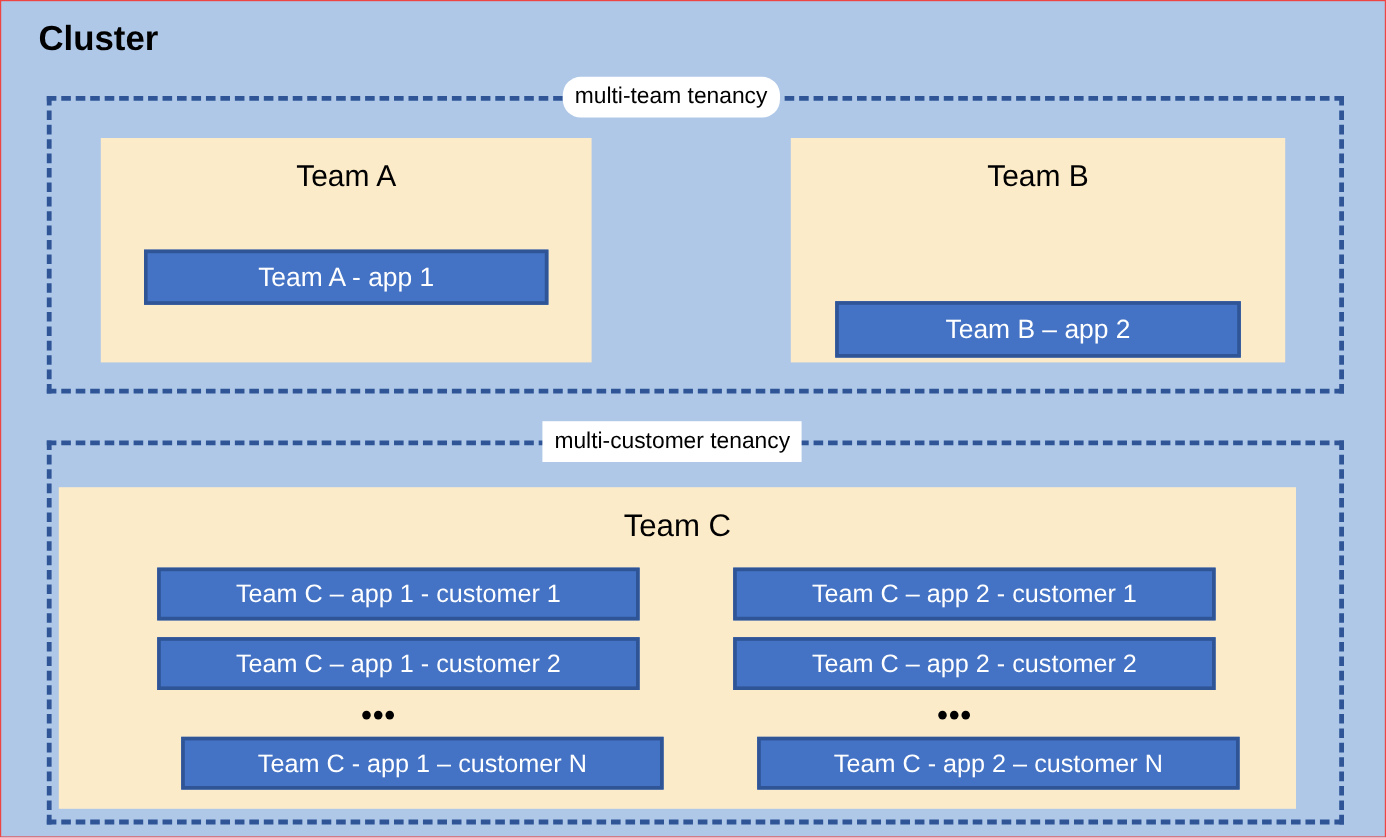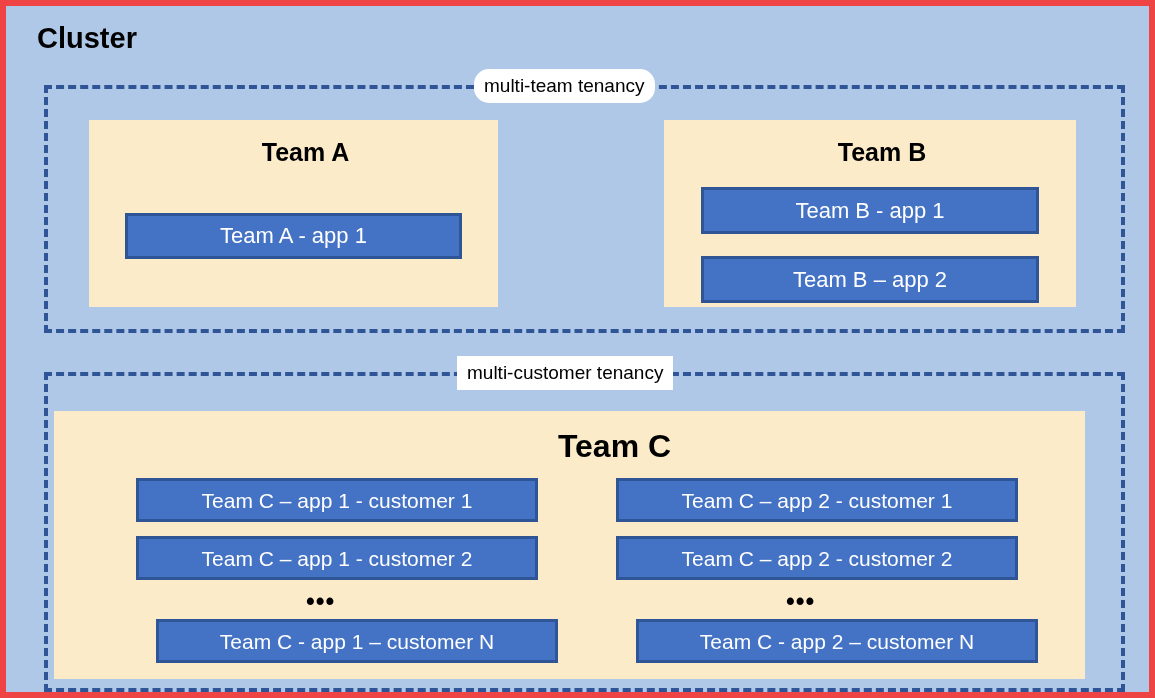--- a/index.html
+++ b/index.html
@@ -9,21 +9,21 @@
   }
   body {
     font-family: "Liberation Sans", sans-serif;
   }
   #canvas {
     position: relative;
     width: 1155px;
     height: 698px;
     background: #AFC8E8;
     box-sizing: border-box;
-    border: 6px solid #ef4444;
+    border: 1px solid #ef4444;
     overflow: hidden;
   }
   .cluster-title {
     position: absolute;
     left: 31px;
     top: 18px;
     font-size: 29px;
     font-weight: bold;
     color: #000000;
     letter-spacing: 0px;
@@ -92,29 +92,28 @@
     top: 405px;
     width: 1031px;
     height: 268px;
   }
   .team-title {
     position: absolute;
     left: 0;
     width: 100%;
     text-align: center;
     font-size: 25px;
-    font-weight: bold;
-    color: #000000;
-    line-height: 1;
-    white-space: nowrap;
-    padding-left: 12px;
+    font-weight: normal;
+    color: #000000;
+    line-height: 1;
+    white-space: nowrap;
   }
   #team-a-title { top: 20px; }
   #team-b-title { top: 20px; }
-  #team-c-title { top: 19px; font-size: 32px; margin-left: 33px; }
+  #team-c-title { top: 19px; font-size: 26px; }
   
   .app-box {
     position: absolute;
     background: #4472C4;
     border: 3px solid #2F5597;
     box-sizing: border-box;
     color: #ffffff;
     font-size: 22px;
     display: flex;
     align-items: center;
@@ -174,21 +173,20 @@
   <div class="zone-label" id="label-multi-team">multi-team tenancy</div>
 
   <div class="team-panel" id="team-a-panel">
     <div class="team-title" id="team-a-title">Team A</div>
   </div>
   <div class="app-box" id="team-a-app1">Team A - app 1</div>
 
   <div class="team-panel" id="team-b-panel">
     <div class="team-title" id="team-b-title">Team B</div>
   </div>
-  <div class="app-box" id="team-b-app1">Team B - app 1</div>
   <div class="app-box" id="team-b-app2">Team B – app 2</div>
 
   <div class="zone" id="zone-multi-customer"></div>
   <div class="zone-label" id="label-multi-customer">multi-customer tenancy</div>
 
   <div class="team-panel" id="team-c-panel">
     <div class="team-title" id="team-c-title">Team C</div>
   </div>
 
   <div class="app-box tc-box tc-col-left tc-row-1">Team C – app 1 - customer 1</div>

